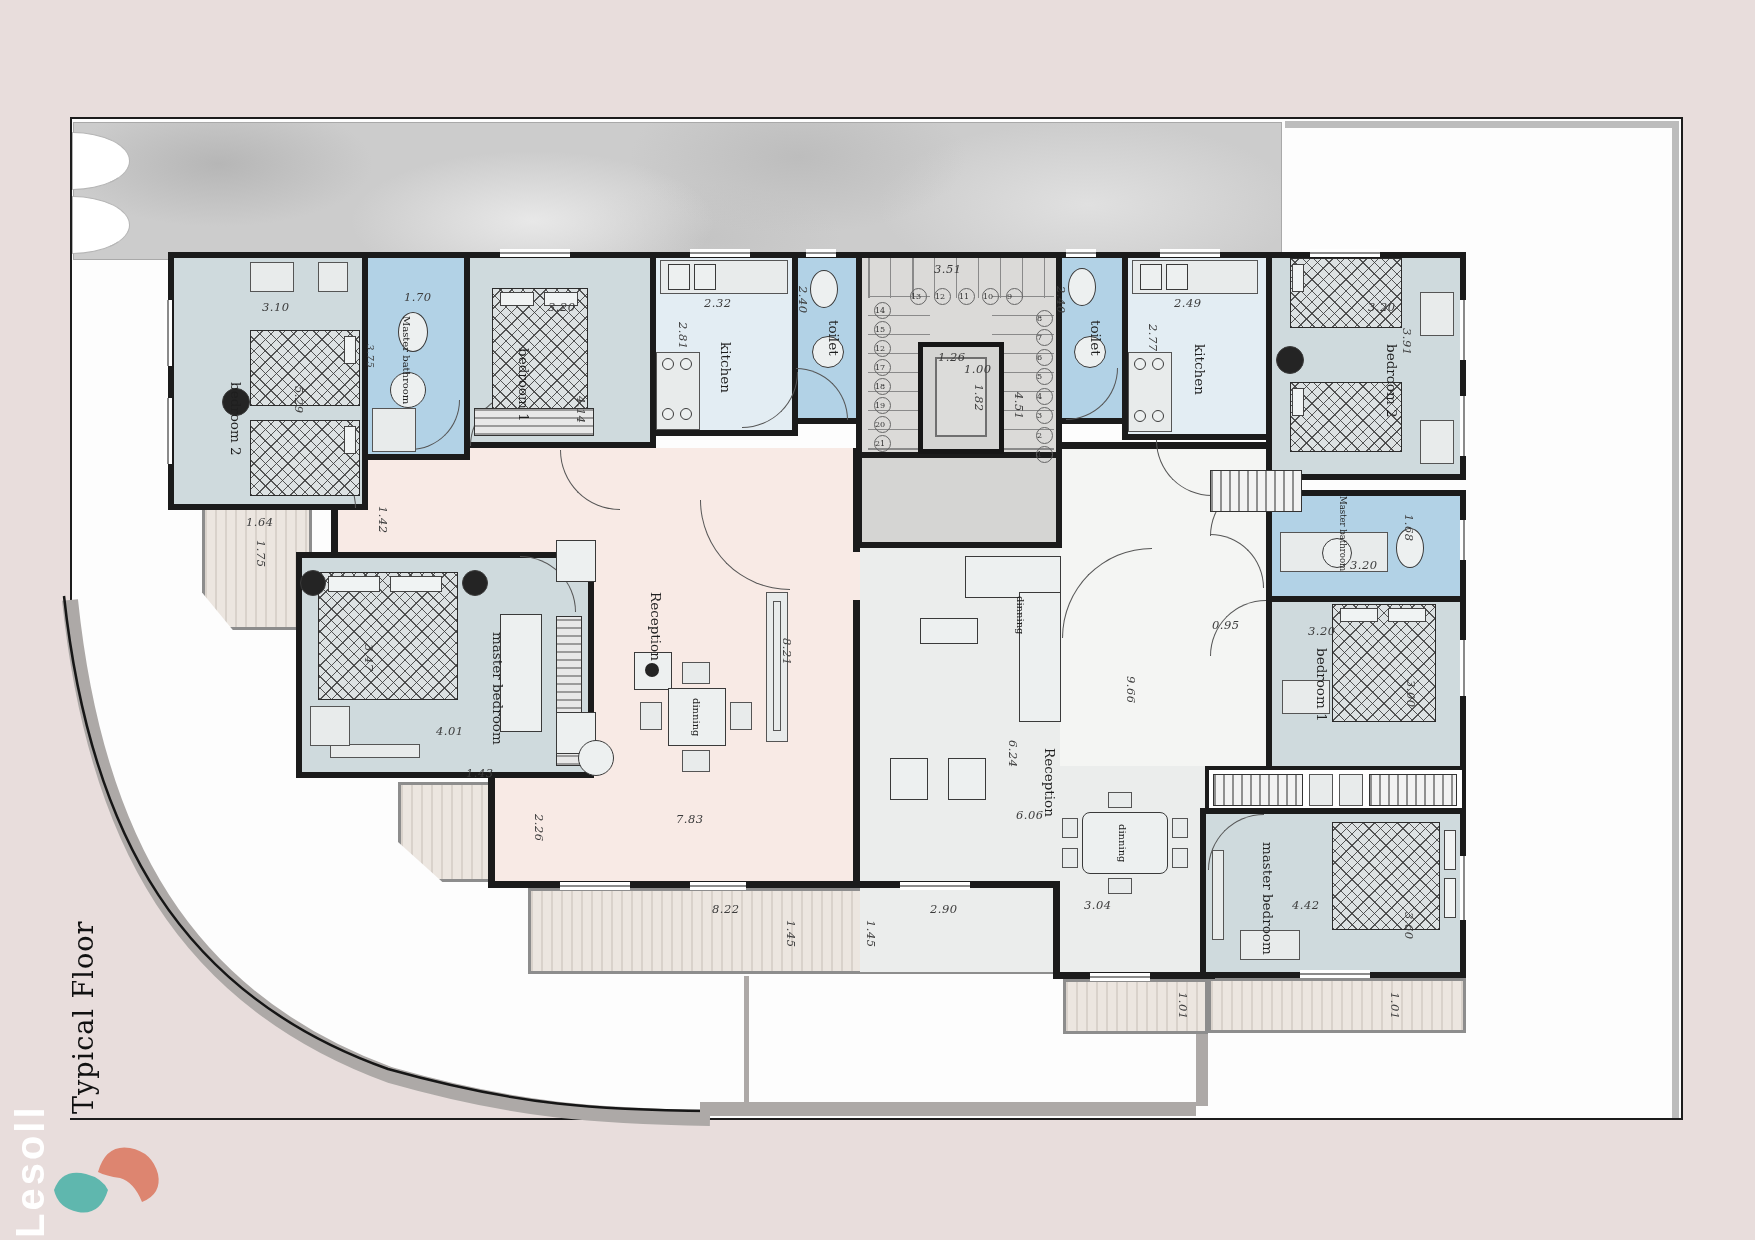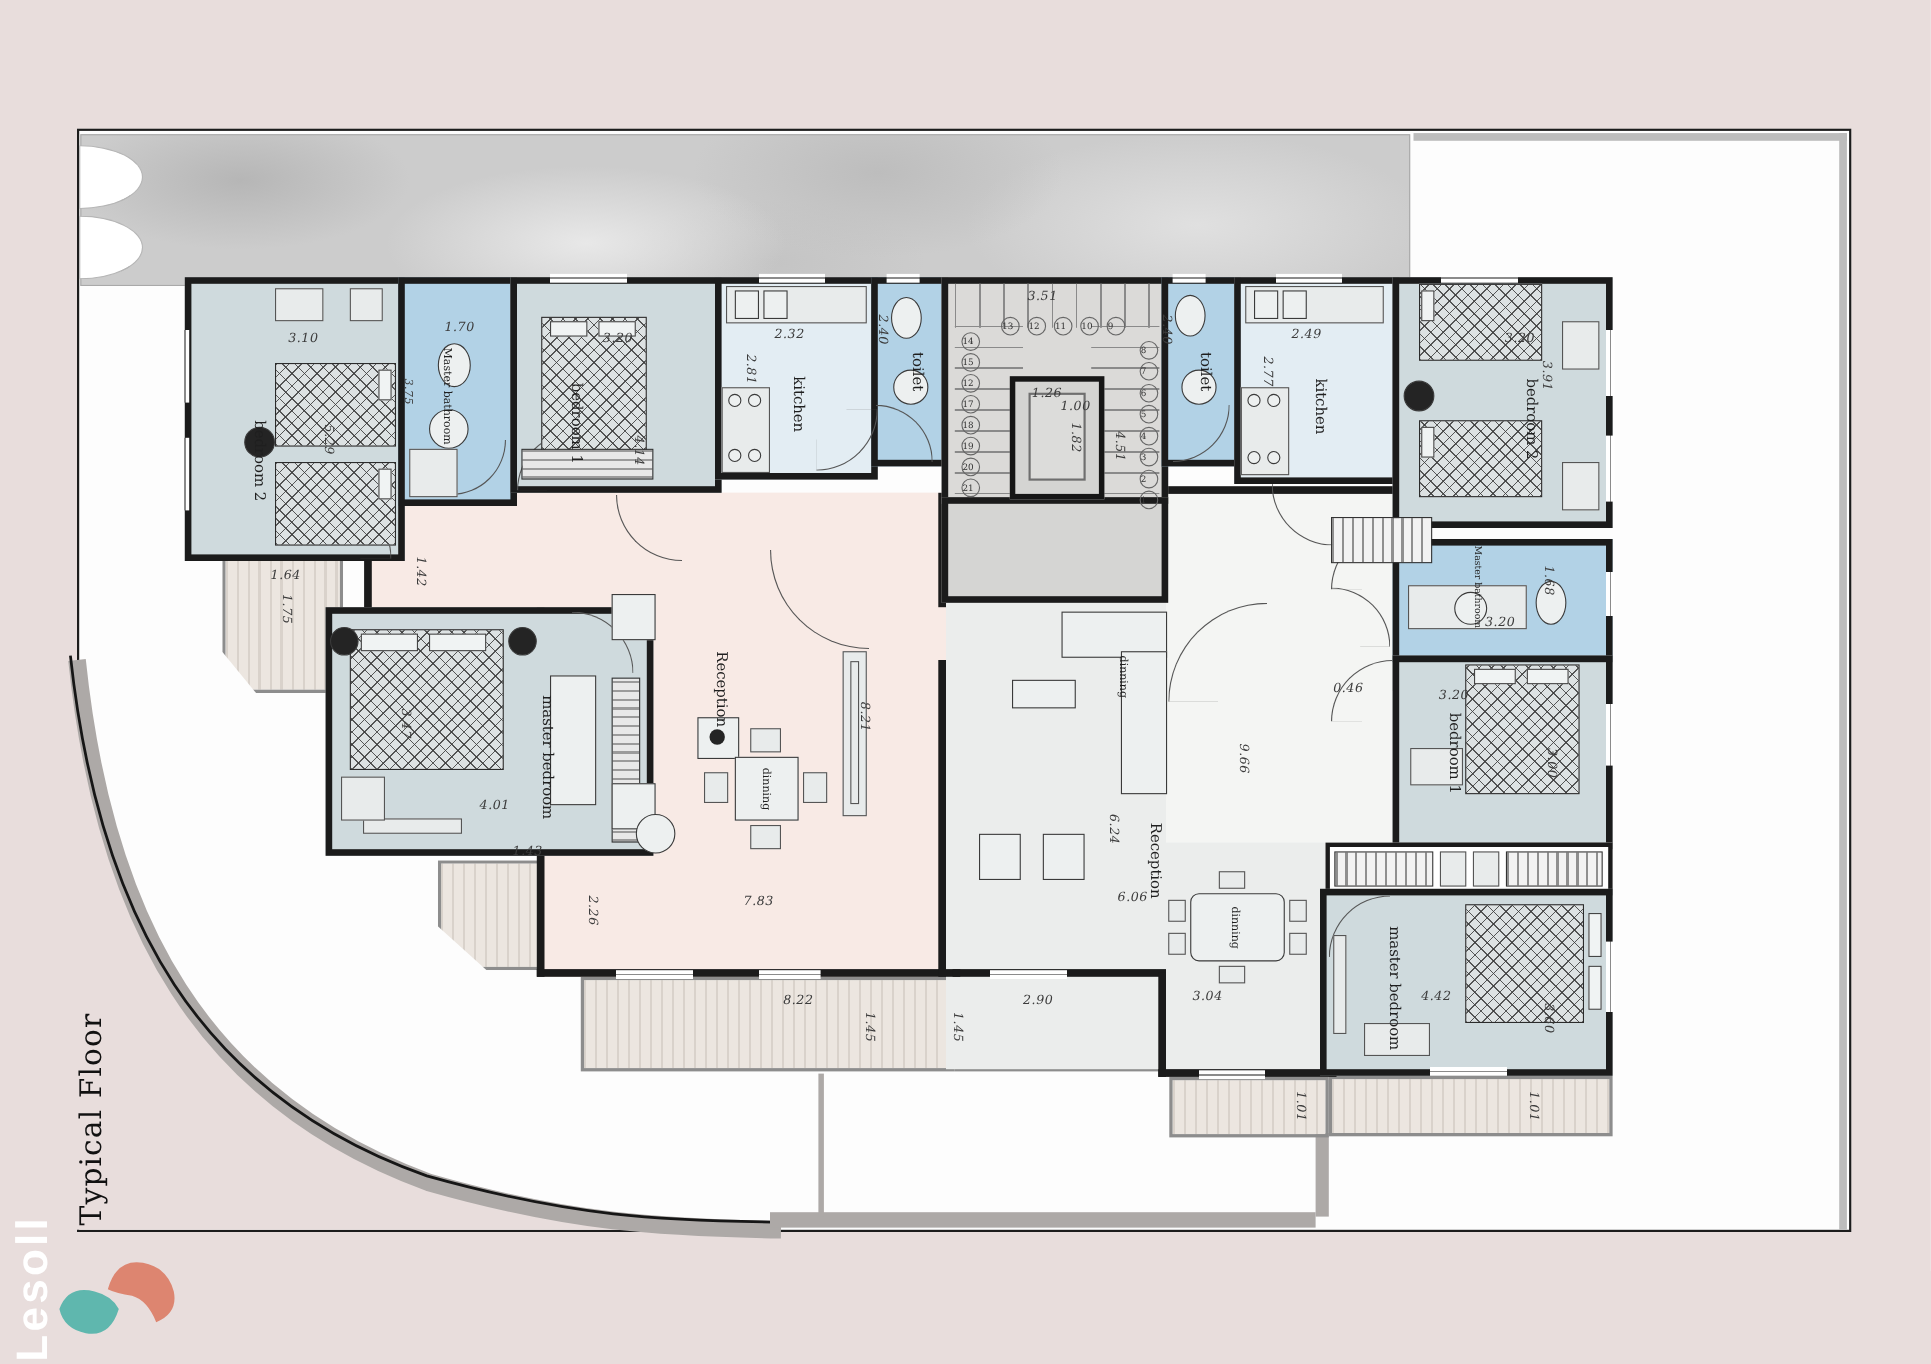--- a/index.html
+++ b/index.html
@@ -312,21 +312,21 @@
   <i class="dim" style="left:436px;top:724px">4.01</i>
   <i class="dim" style="left:676px;top:812px">7.83</i>
   <i class="dim" style="left:712px;top:902px">8.22</i>
   <i class="dim" style="left:934px;top:262px">3.51</i>
   <i class="dim" style="left:964px;top:362px">1.00</i>
   <i class="dim" style="left:938px;top:350px">1.26</i>
   <i class="dim" style="left:1174px;top:296px">2.49</i>
   <i class="dim" style="left:1368px;top:300px">3.20</i>
   <i class="dim" style="left:1350px;top:558px">3.20</i>
   <i class="dim" style="left:1308px;top:624px">3.20</i>
-  <i class="dim" style="left:1212px;top:618px">0.46</i>
+  <i class="dim" style="left:1212px;top:618px">0.95</i>
   <i class="dim" style="left:1016px;top:808px">6.06</i>
   <i class="dim" style="left:1084px;top:898px">3.04</i>
   <i class="dim" style="left:1292px;top:898px">4.42</i>
   <i class="dim" style="left:930px;top:902px">2.90</i>
 
   <i class="dim v" style="left:306px;top:386px">5.29</i>
   <i class="dim v sm" style="left:376px;top:344px">3.75</i>
   <i class="dim v" style="left:588px;top:396px">4.14</i>
   <i class="dim v" style="left:690px;top:322px">2.81</i>
   <i class="dim v" style="left:810px;top:286px">2.40</i>

